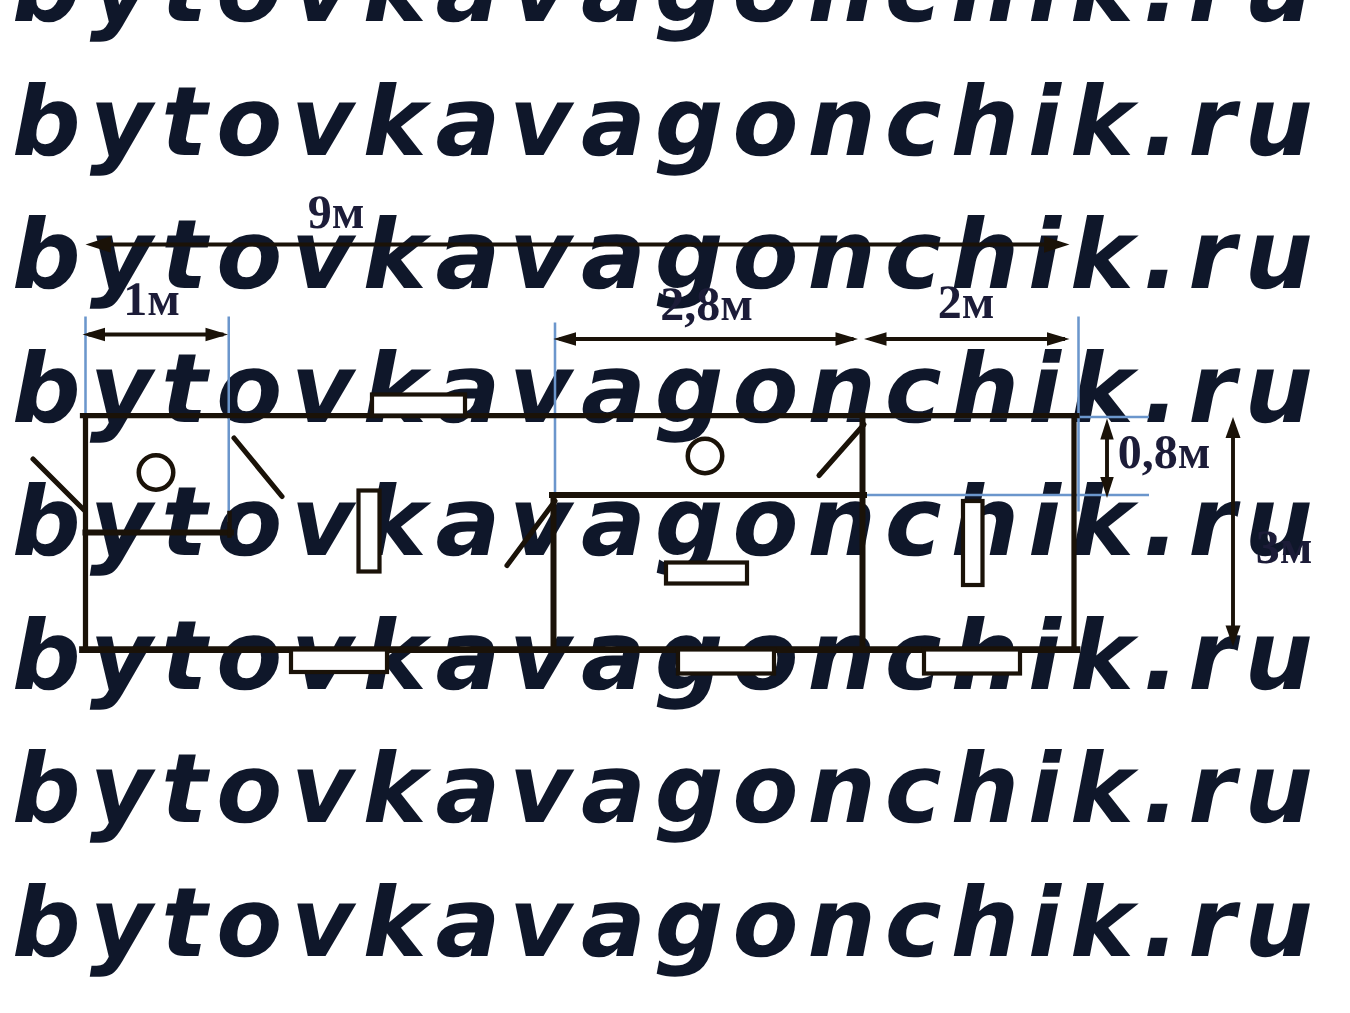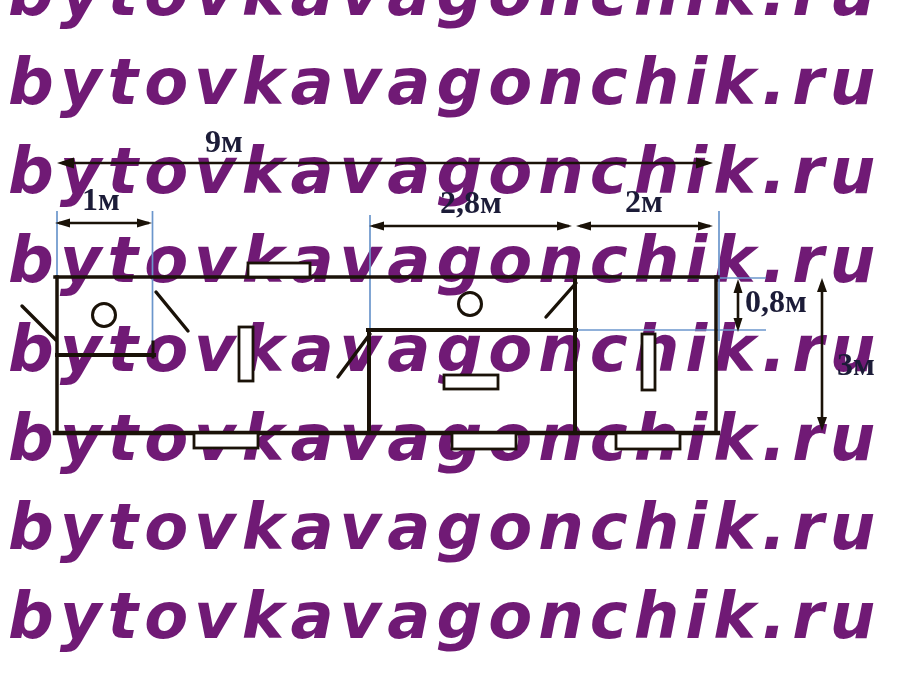--- a/index.html
+++ b/index.html
@@ -3,21 +3,21 @@
 <meta charset="utf-8">
 <style>
   html,body{margin:0;padding:0;background:#fff;}
   #stage{
     position:relative;width:900px;height:675px;background:#ffffff;
     overflow:hidden;font-family:"Liberation Sans",sans-serif;
   }
   .wm{
     position:absolute;left:8px;white-space:nowrap;
     font-family:"DejaVu Sans",sans-serif;font-weight:bold;font-style:italic;
-    font-size:64px;line-height:1;letter-spacing:6px;color:#701a75;
+    font-size:64px;line-height:1;letter-spacing:6px;color:#0f172a;
     user-select:none;
     text-align:center;
   }
   .wm.r1{top:-39px;} .wm.r2{top:50px;} .wm.r3{top:139px;} .wm.r4{top:228px;}
   .wm.r5{top:317px;} .wm.r6{top:406px;} .wm.r7{top:495px;} .wm.r8{top:584px;}
   svg{position:absolute;left:0;top:0;}
   text.dim{
     font-family:"Liberation Serif","DejaVu Serif",serif;
     font-weight:bold;font-size:32px;fill:#1c1c38;
   }

